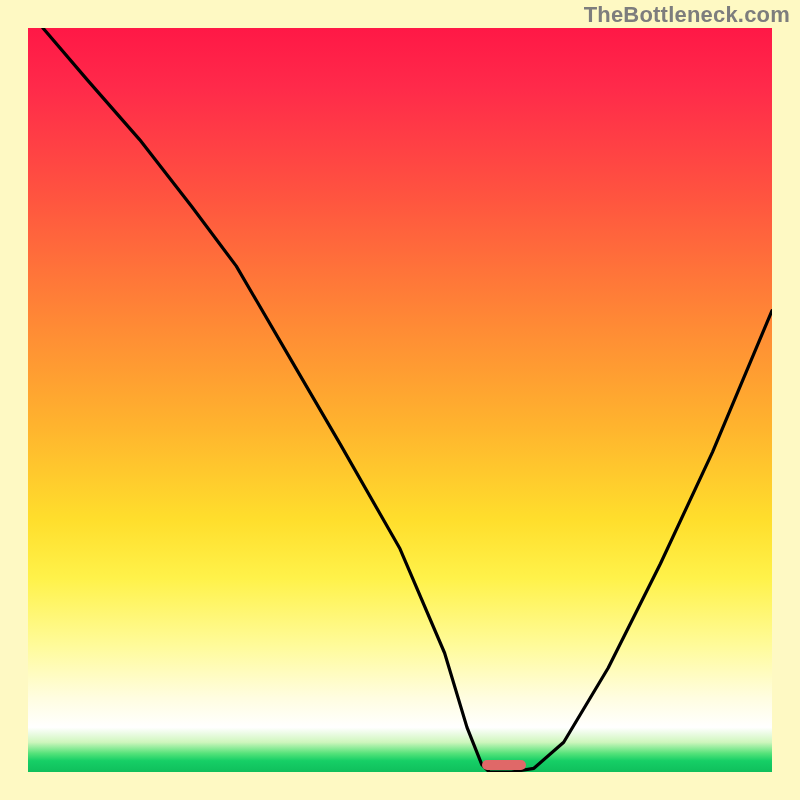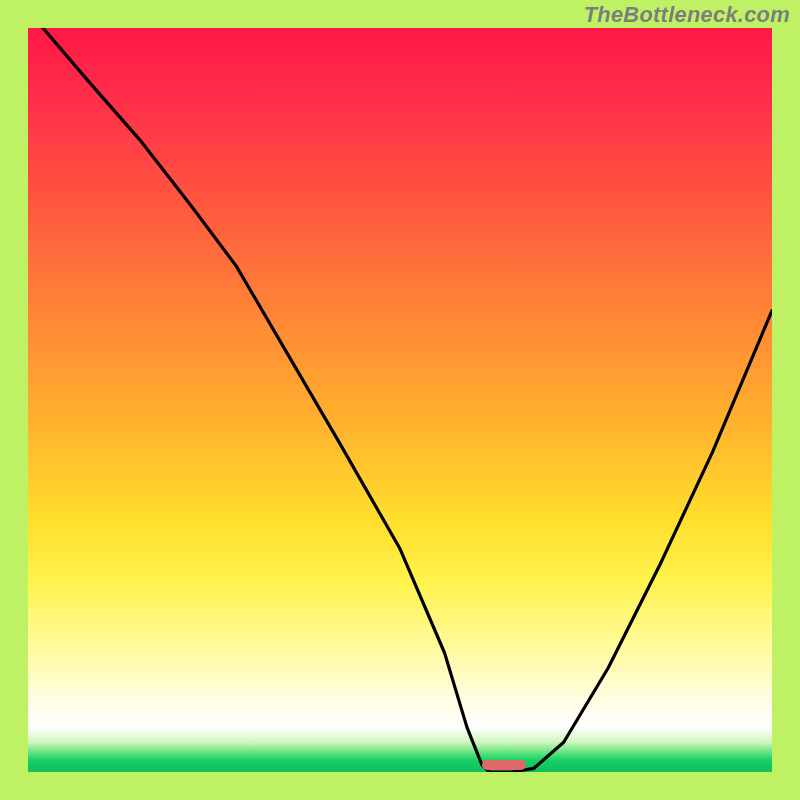--- a/index.html
+++ b/index.html
@@ -8,22 +8,21 @@
     width: 800px;
     height: 800px;
     overflow: hidden;
     background: #000;
     font-family: Arial, Helvetica, sans-serif;
   }
   .frame {
     position: absolute;
     left: 0; top: 0;
     width: 800px; height: 800px;
-    background: #bef264;
-    font-style: italic;
+    background: #fef9c3;
   }
   .watermark {
     position: absolute;
     top: 2px;
     right: 10px;
     font-size: 22px;
     font-weight: 600;
     color: #7d7d7d;
     letter-spacing: 0.2px;
     user-select: none;

